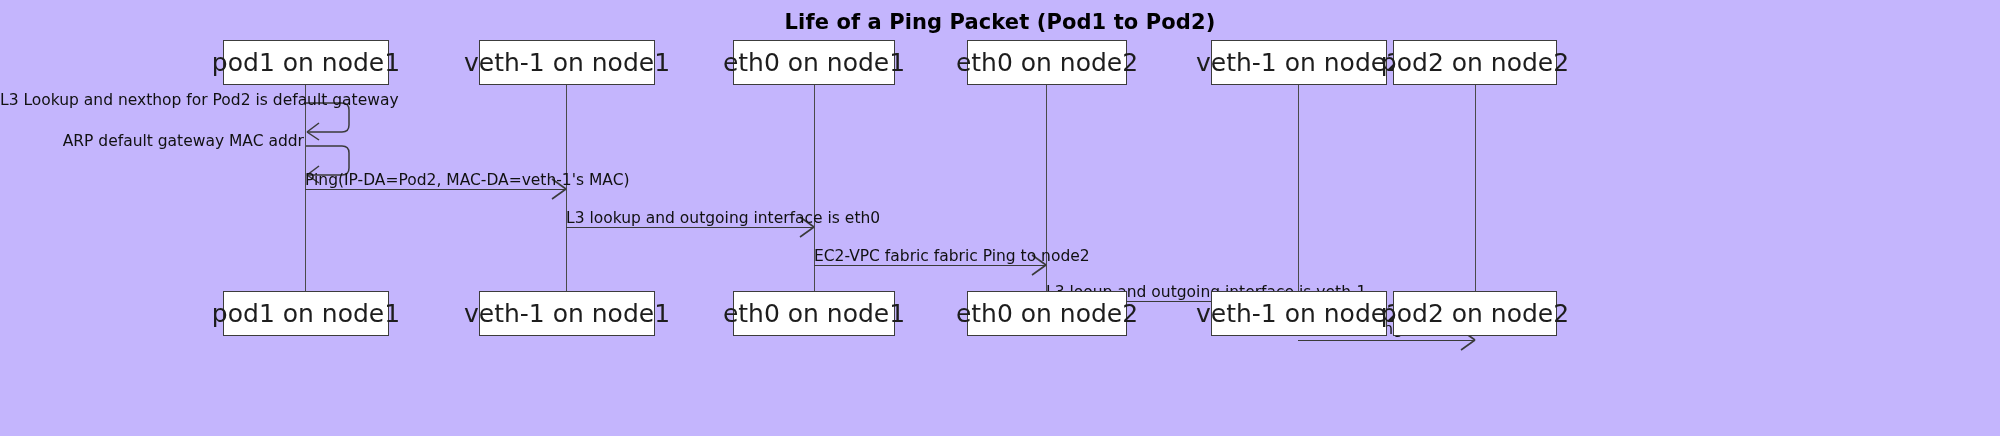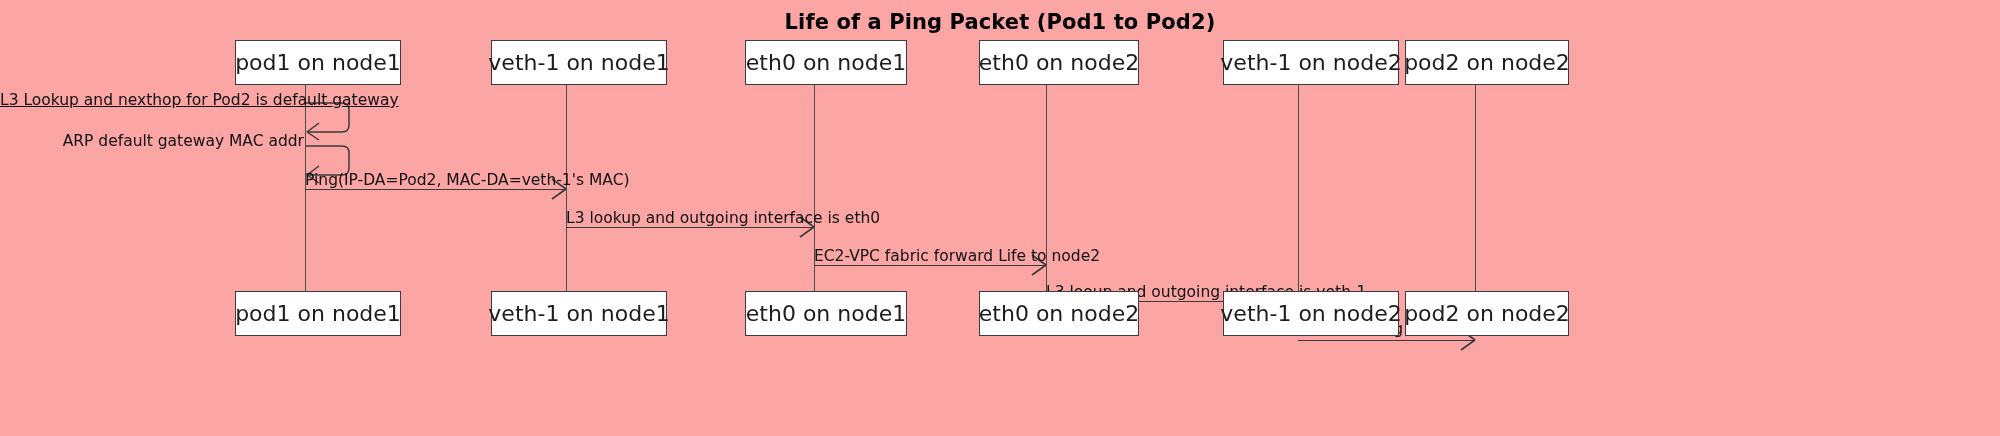--- a/index.html
+++ b/index.html
@@ -8,21 +8,21 @@
     background: #ffffff;
   }
   body {
     font-family: "DejaVu Sans", "Liberation Sans", sans-serif;
     color: #1a1a1a;
   }
   #diagram-root {
     position: relative;
     width: 2000px;
     height: 436px;
-    background: #fca5a5;
+    background: #c4b5fd;
     overflow: hidden;
   }
   #diagram-title {
     position: absolute;
     left: 0;
     top: 10px;
     width: 2000px;
     text-align: center;
     font-size: 21px;
     font-weight: bold;
@@ -30,25 +30,24 @@
     color: #000000;
   }
   .participant-box {
     position: absolute;
     box-sizing: border-box;
     border: 1.4px solid #3c3c3c;
     background: #ffffff;
     display: flex;
     align-items: center;
     justify-content: center;
-    font-size: 22px;
+    font-size: 25px;
     color: #1d1d1d;
     white-space: nowrap;
     z-index: 4;
-    margin-left: 12px;
   }
   .lifeline {
     position: absolute;
     width: 0;
     border-left: 1.6px solid #4a4a4a;
     z-index: 1;
   }
   .msg-line {
     position: absolute;
     height: 0;
@@ -101,21 +100,21 @@
       <div class="lifeline" style="left: 1046px; top: 85px; height: 206px;"></div>
       <div class="lifeline" style="left: 1298px; top: 85px; height: 206px;"></div>
       <div class="lifeline" style="left: 1475px; top: 85px; height: 206px;"></div>
     </div>
   <div id="messages-layer">
       <svg class="self-loop" width="54" height="46" style="left: 305px; top: 102px;">
         <path d="M 1 1 L 37 1 Q 44 1 44 8 L 44 23 Q 44 30 37 30 L 2 30"></path>
         <line x1="14" y1="21" x2="2" y2="30" stroke="#3a3a3a" stroke-width="1.5"></line>
         <line x1="14" y1="38" x2="2" y2="30" stroke="#3a3a3a" stroke-width="1.5"></line>
       </svg>
-      <div class="msg-label right-align" style="left: 0px; width: 300px; top: 91px; text-decoration: underline;">L3 Lookup and nexthop for Pod2 is default gateway</div>
+      <div class="msg-label right-align" style="left: 0px; width: 300px; top: 91px;">L3 Lookup and nexthop for Pod2 is default gateway</div>
       <svg class="self-loop" width="54" height="46" style="left: 305px; top: 145px;">
         <path d="M 1 1 L 37 1 Q 44 1 44 8 L 44 23 Q 44 30 37 30 L 2 30"></path>
         <line x1="14" y1="21" x2="2" y2="30" stroke="#3a3a3a" stroke-width="1.5"></line>
         <line x1="14" y1="38" x2="2" y2="30" stroke="#3a3a3a" stroke-width="1.5"></line>
       </svg>
       <div class="msg-label right-align" style="left: 4px; width: 300px; top: 132px;">ARP default gateway MAC addr</div>
       <div class="msg-line" style="left: 305px; width: 261px; top: 189px;"></div>
       <svg class="arrow-head" width="22" height="24" style="left: 548px; top: 177px;">
         <line x1="4" y1="2" x2="18" y2="12"></line>
         <line x1="4" y1="22" x2="18" y2="12"></line>
@@ -125,21 +124,21 @@
       <svg class="arrow-head" width="22" height="24" style="left: 796px; top: 215px;">
         <line x1="4" y1="2" x2="18" y2="12"></line>
         <line x1="4" y1="22" x2="18" y2="12"></line>
       </svg>
       <div class="msg-label" style="left: 566px; width: 220px; text-align: right; top: 209px;">L3 lookup and outgoing interface is eth0</div>
       <div class="msg-line" style="left: 814px; width: 232px; top: 265px;"></div>
       <svg class="arrow-head" width="22" height="24" style="left: 1028px; top: 253px;">
         <line x1="4" y1="2" x2="18" y2="12"></line>
         <line x1="4" y1="22" x2="18" y2="12"></line>
       </svg>
-      <div class="msg-label" style="left: 814px; width: 232px; text-align: center; top: 247px;">EC2-VPC fabric forward Life to node2</div>
+      <div class="msg-label" style="left: 814px; width: 232px; text-align: center; top: 247px;">EC2-VPC fabric fabric Ping to node2</div>
       <div class="msg-line" style="left: 1046px; width: 252px; top: 301px;"></div>
       <svg class="arrow-head" width="22" height="24" style="left: 1280px; top: 289px;">
         <line x1="4" y1="2" x2="18" y2="12"></line>
         <line x1="4" y1="22" x2="18" y2="12"></line>
       </svg>
       <div class="msg-label" style="left: 1046px; width: 252px; text-align: center; top: 283px;">L3 looup and outgoing interface is veth-1</div>
       <div class="msg-line" style="left: 1298px; width: 177px; top: 340px;"></div>
       <svg class="arrow-head" width="22" height="24" style="left: 1457px; top: 328px;">
         <line x1="4" y1="2" x2="18" y2="12"></line>
         <line x1="4" y1="22" x2="18" y2="12"></line>

